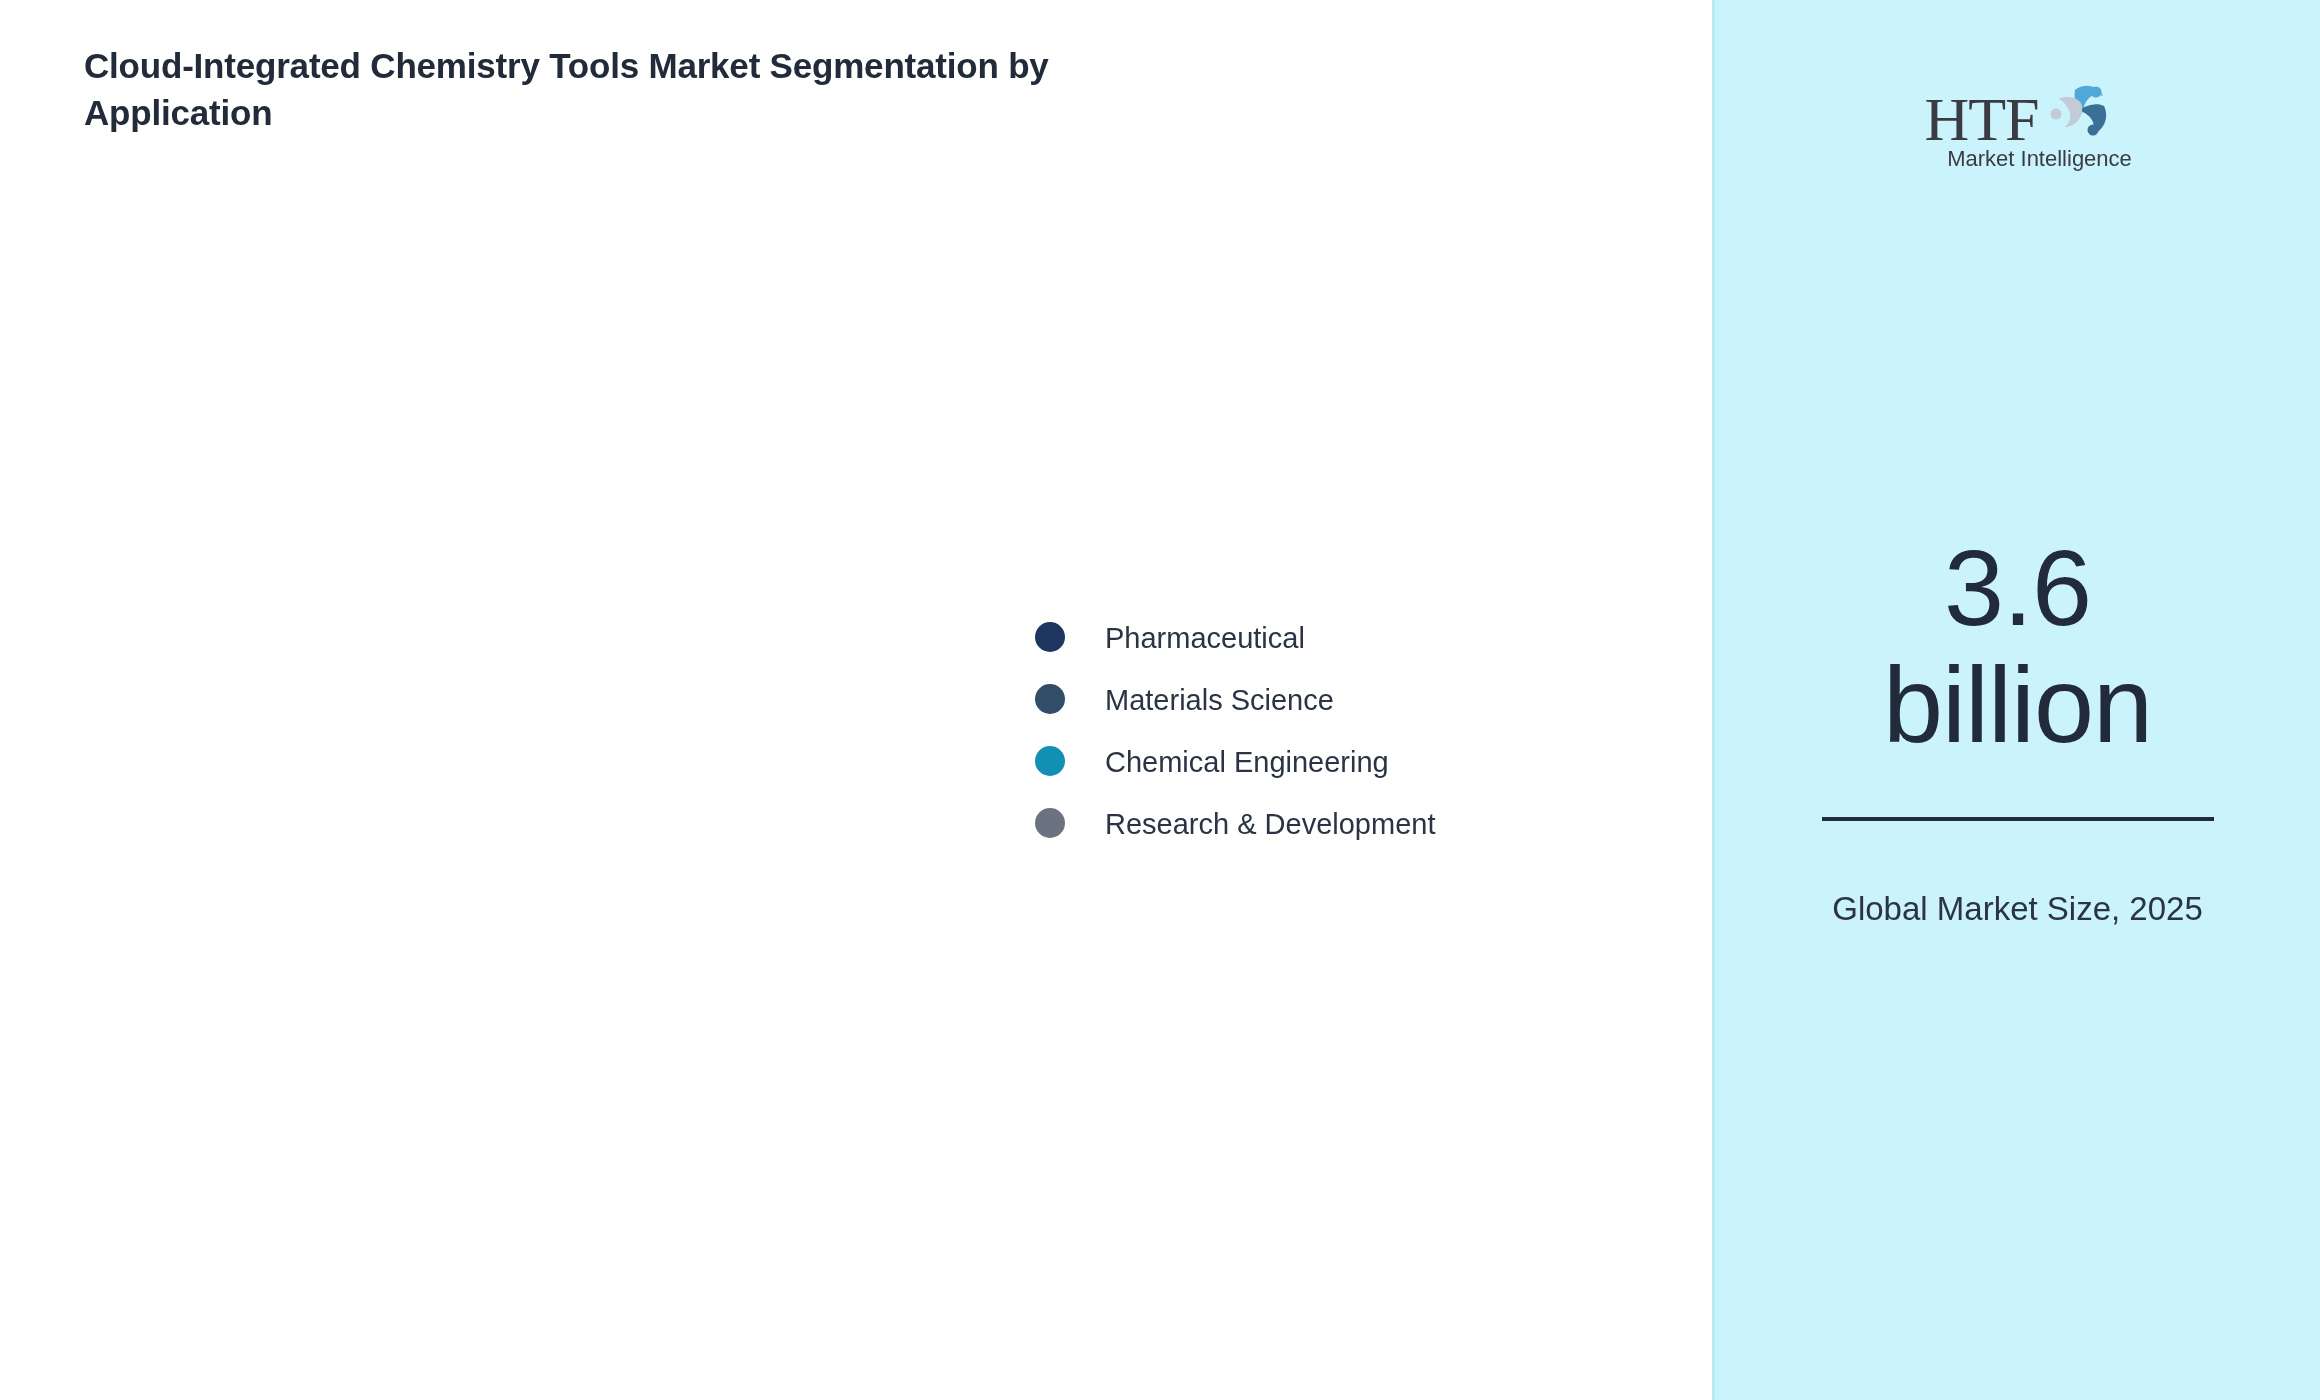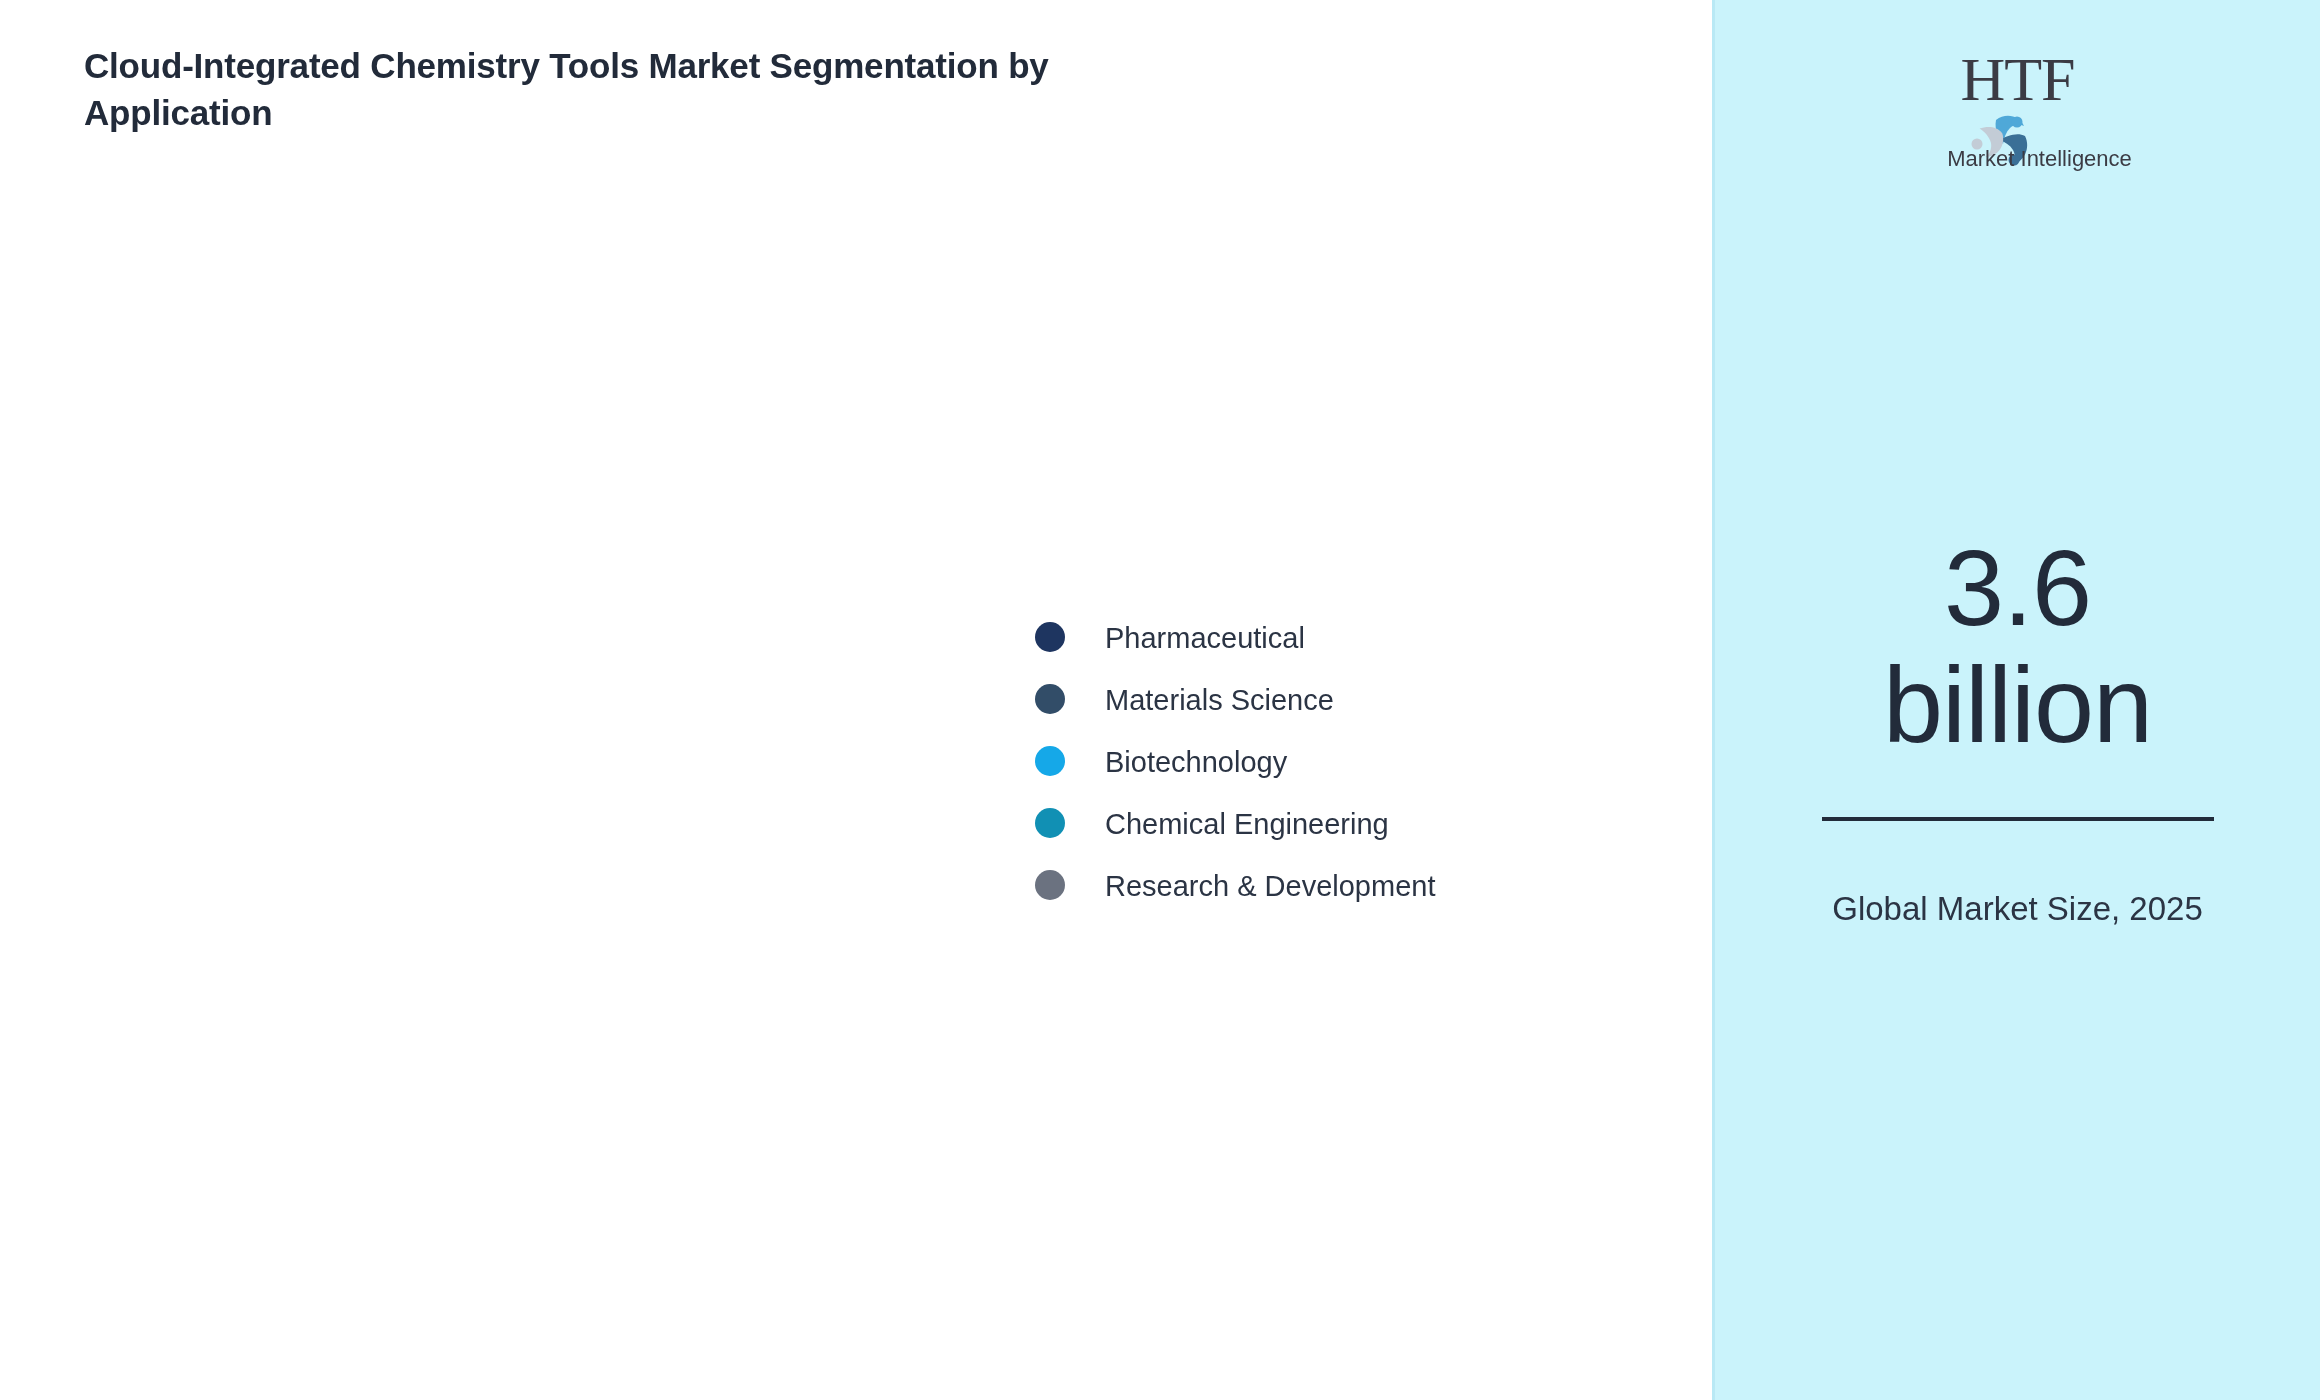--- a/index.html
+++ b/index.html
@@ -126,24 +126,23 @@
     transform: translateX(-50%);
     top: 78px;
     width: 250px;
     height: 110px;
     display: flex;
     flex-direction: column;
     align-items: center;
   }
   .logo-row {
     display: flex;
-    align-items: flex-start;
+    align-items: flex-end;
     justify-content: center;
     height: 72px;
-    flex-direction: column;
   }
   .logo-htf {
     font-family: "Liberation Serif", serif;
     font-size: 62px;
     line-height: 1;
     color: #3b3b44;
     letter-spacing: -1px;
   }
   .logo-mark { margin-left: 2px; }
   .logo-tagline {
@@ -197,24 +196,20 @@
 
 
     <div class="legend" id="legend">
         <div class="legend-item">
           <span class="legend-swatch" style="background: rgb(30, 53, 96);"></span>
           <span class="legend-label">Pharmaceutical</span>
         </div>
         <div class="legend-item">
           <span class="legend-swatch" style="background: rgb(50, 77, 104);"></span>
           <span class="legend-label">Materials Science</span>
-        </div>
-        <div class="legend-item">
-          <span class="legend-swatch" style="background: rgb(21, 168, 232);"></span>
-          <span class="legend-label">Biotechnology</span>
         </div>
         <div class="legend-item">
           <span class="legend-swatch" style="background: rgb(17, 144, 180);"></span>
           <span class="legend-label">Chemical Engineering</span>
         </div>
         <div class="legend-item">
           <span class="legend-swatch" style="background: rgb(107, 114, 128);"></span>
           <span class="legend-label">Research &amp; Development</span>
         </div>
       </div>

